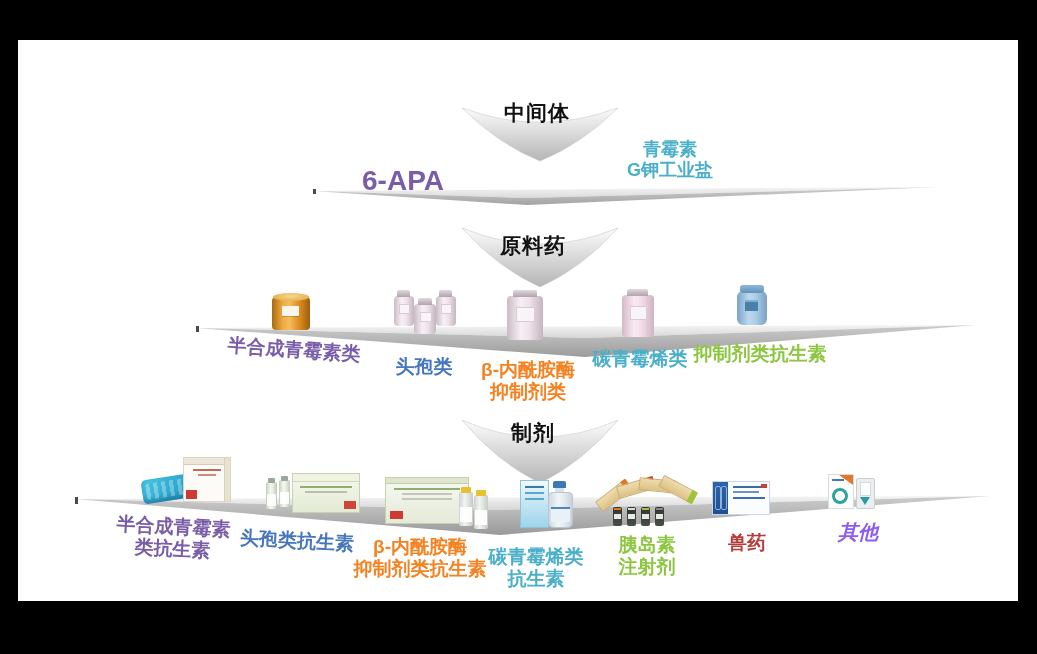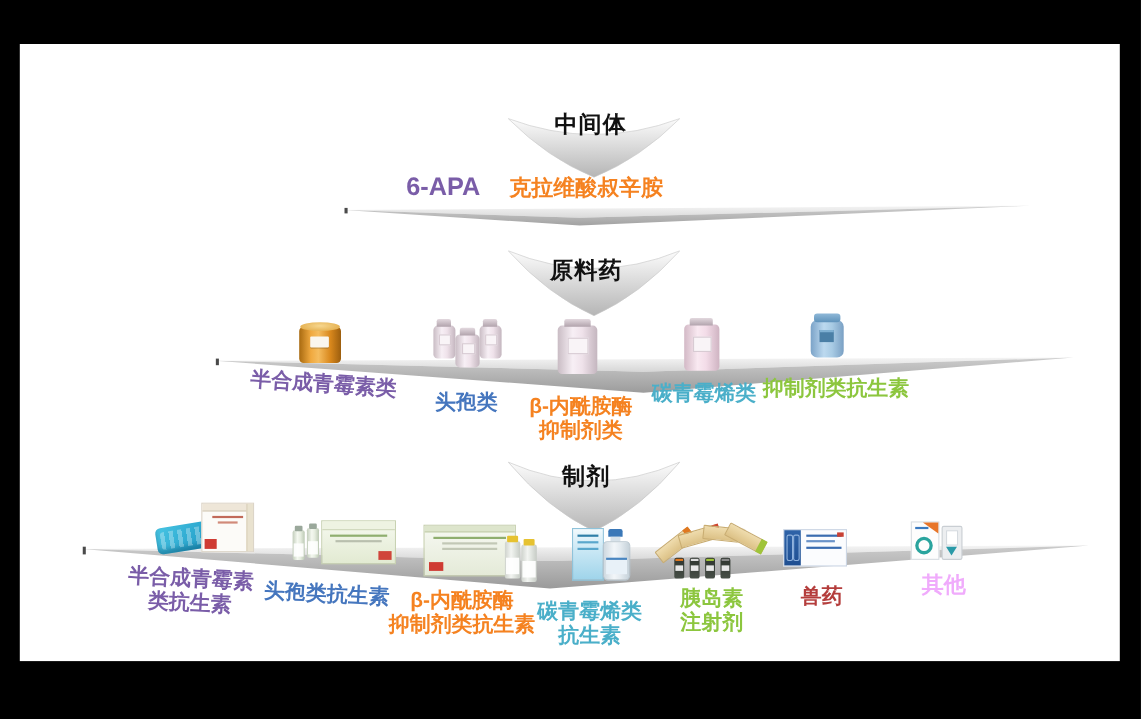--- a/index.html
+++ b/index.html
@@ -7,23 +7,23 @@
          font-family:"Liberation Sans","DejaVu Sans",sans-serif;}
   .panel{position:absolute;left:18px;top:40px;width:1000px;height:561px;background:#ffffff;}
 
   
   .tier-title{position:absolute;transform:translateX(-50%);font-weight:bold;font-size:21px;
               color:#111;z-index:4;letter-spacing:1px;}
   .lbl{position:absolute;transform:translateX(-50%);font-weight:bold;font-size:19px;
        text-align:center;white-space:pre-line;line-height:22px;z-index:4;}
   .lbl.rot3{transform:translateX(-50%) rotate(3deg);}
   .lbl.rot4{transform:translateX(-50%) rotate(4deg);}
-  .s21{font-size:23px;} .s20{font-size:20px;} .s18{font-size:18px;line-height:21px;}
+  .s21{font-size:28px;margin-top:12px;} .s20{font-size:20px;} .s18{font-size:18px;line-height:21px;}
   .c-purple{color:#7A5DA8;} .c-orange{color:#F58220;} .c-cyan{color:#4AAFC9;}
-  .c-blue{color:#4576BE;} .c-green{color:#8CC63E;} .c-red{color:#B43D3C;} .c-black{color:#f0abfc;}
+  .c-blue{color:#4576BE;} .c-green{color:#8CC63E;} .c-red{color:#B43D3C;} .c-black{color:#8b5cf6;font-style:italic;}
 
   .gfx{position:absolute;z-index:2;}
 
   
   .prod{position:absolute;z-index:3;}
   .drum{width:38px;height:33px;border-radius:4px;
         background:linear-gradient(90deg,#a86a10,#f0a93f 28%,#f5bc5e 46%,#d8871c 75%,#9c5e0e);}
   .drum .lid{position:absolute;top:-4px;left:1px;right:1px;height:8px;border-radius:50%;
         background:radial-gradient(ellipse at 50% 40%,#f7d78f,#dfa43c);}
   .drum .dlabel{position:absolute;top:9px;left:10px;width:17px;height:10px;background:#faf6ee;
@@ -123,21 +123,22 @@
     <defs>
         <linearGradient id="ag1" x1="0" y1="0" x2="0" y2="1">
       <stop offset="0" stop-color="#fcfcfc"></stop>
           <stop offset="1" stop-color="#b5b5b5"></stop>
         </linearGradient>
       </defs>
     <path d="M0,2 Q78,34 156,2 Q120,42 78,61 Q36,42 0,2 Z" fill="url(#ag1)" stroke="#c9c9c9" stroke-width="0.6"></path>
   </svg>
 
   <div class="lbl s21 c-purple" style="left:403px;top:158px;">6-APA</div>
-  <div class="lbl s20 c-orange" style="left:533px;top:160px;">克拉维酸叔辛胺</div>
+  <div class="lbl s18 c-cyan" style="left:670px;top:139px;">青霉素
+G钾工业盐</div>
 
   <svg class="gfx" style="left:313px;top:184px;" width="624" height="24" viewBox="0 0 624 24">
     <defs>
       <linearGradient id="p1a" x1="0" y1="0" x2="0" y2="1">
         <stop offset="0" stop-color="#f4f4f4"></stop>
           <stop offset="1" stop-color="#dadada"></stop>
         </linearGradient>
       <linearGradient id="p1b" x1="0" y1="0" x2="0" y2="1">
         <stop offset="0" stop-color="#cfcfcf"></stop>
           <stop offset="1" stop-color="#a2a2a2"></stop>

